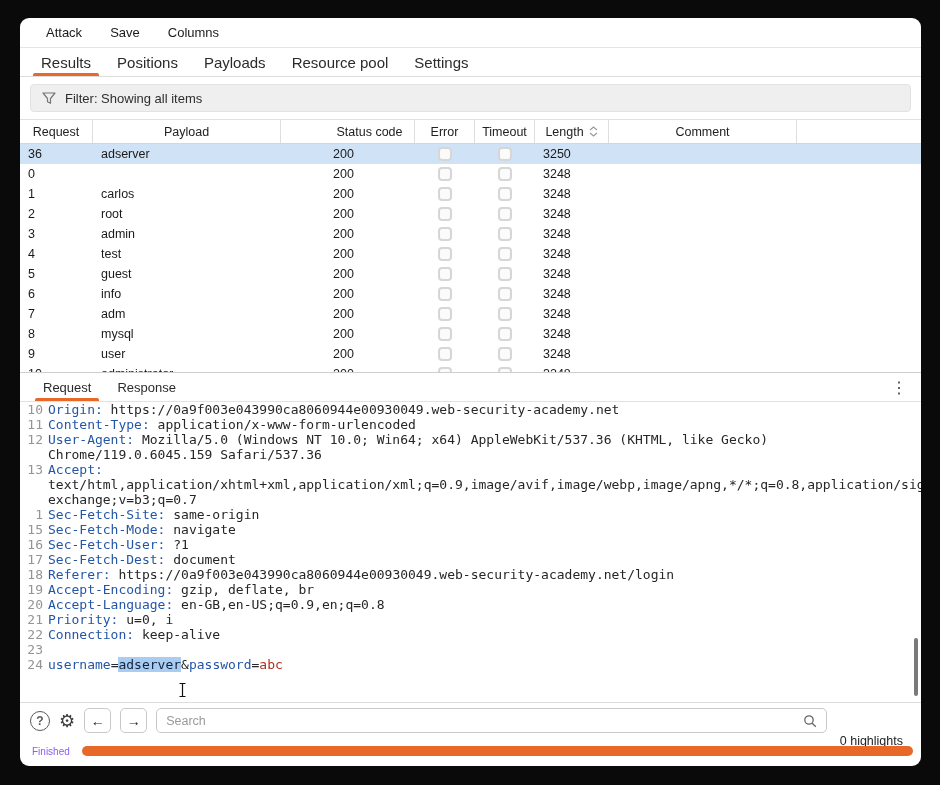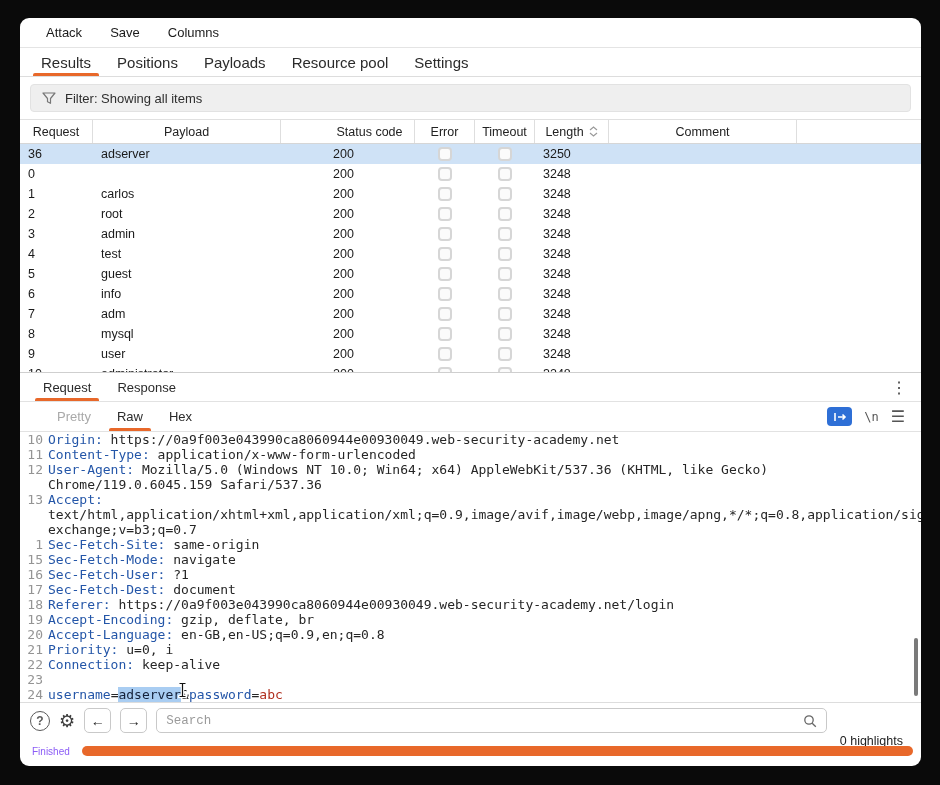--- a/index.html
+++ b/index.html
@@ -78,21 +78,21 @@
   .searchbar { flex: 0 0 36px; height: 36px; border-top: 1px solid #ddd;
     display: flex; align-items: center; gap: 9px; padding: 0 10px; }
   .help-icon { width: 20px; height: 20px; border: 1.5px solid #5a5a5a; border-radius: 50%;
     display: flex; align-items: center; justify-content: center; font-size: 12px; color: #5a5a5a; font-weight: bold; }
   .gear-icon { font-size: 18px; color: #3f3f3f; line-height: 1; }
   .nav-btn { width: 27px; height: 25px; border: 1px solid #c9c9c9; border-radius: 5px; background: #fff;
     display: flex; align-items: center; justify-content: center; font-size: 14px; color: #222; }
   .search-input-wrap { flex: 1; height: 25px; border: 1px solid #c9c9c9; border-radius: 5px;
     display: flex; align-items: center; padding: 0 9px; background: #fff; }
   .search-input-wrap input { border: none; outline: none; flex: 1; font-size: 12.5px;
-    font-family: Liberation Mono, monospace; color: #333; background: transparent; }
+    font-family: Liberation Sans, sans-serif; color: #333; background: transparent; }
   .search-input-wrap input::placeholder { color: #9a9a9a; }
   .highlights { font-size: 12.5px; color: #222; padding: 0 8px 0 4px; white-space: nowrap; margin-top: 40px; }
   
   .statusbar { flex: 0 0 28px; height: 28px; display: flex; align-items: center; gap: 12px; padding: 0 8px 2px 12px; }
   .status-label { font-size: 10px; color: #8b5cf6; }
   .progress { flex: 1; height: 10px; background: var(--accent); border-radius: 5px; }
 </style>
 </head>
 <body>
 
@@ -322,37 +322,20 @@
   </div>
 
   <div class="msgtabs">
     <div class="tabs-inner">
         <div class="tab active">Request</div>
         <div class="tab">Response</div>
       </div>
     <div class="kebab">⋮</div>
   </div>
 
-  <div class="subtabs">
-    <div class="tabs-inner">
-        <div class="tab disabled">Pretty</div>
-        <div class="tab active">Raw</div>
-        <div class="tab">Hex</div>
-      </div>
-    <div class="editor-icons">
-      <div class="icon-blue">
-        <svg width="14" height="10" viewBox="0 0 14 10">
-          <path d="M2 1v8" stroke="#fff" stroke-width="1.6" fill="none"></path>
-          <path d="M5 5h7M9.5 2.5 12 5l-2.5 2.5" stroke="#fff" stroke-width="1.6" fill="none"></path>
-        </svg>
-      </div>
-      <div class="icon-nl">\n</div>
-      <div class="icon-menu">☰</div>
-    </div>
-  </div>
 
   <div class="editor-wrap">
     <div class="editor">
         <div class="eline">
           <div class="num">10</div>
           <div class="code"><span class="sg-h">Origin:</span><span class="sg-p"> https://0a9f003e043990ca8060944e00930049.web-security-academy.net</span></div>
         </div>
         <div class="eline">
           <div class="num">11</div>
           <div class="code"><span class="sg-h">Content-Type:</span><span class="sg-p"> application/x-www-form-urlencoded</span></div>

